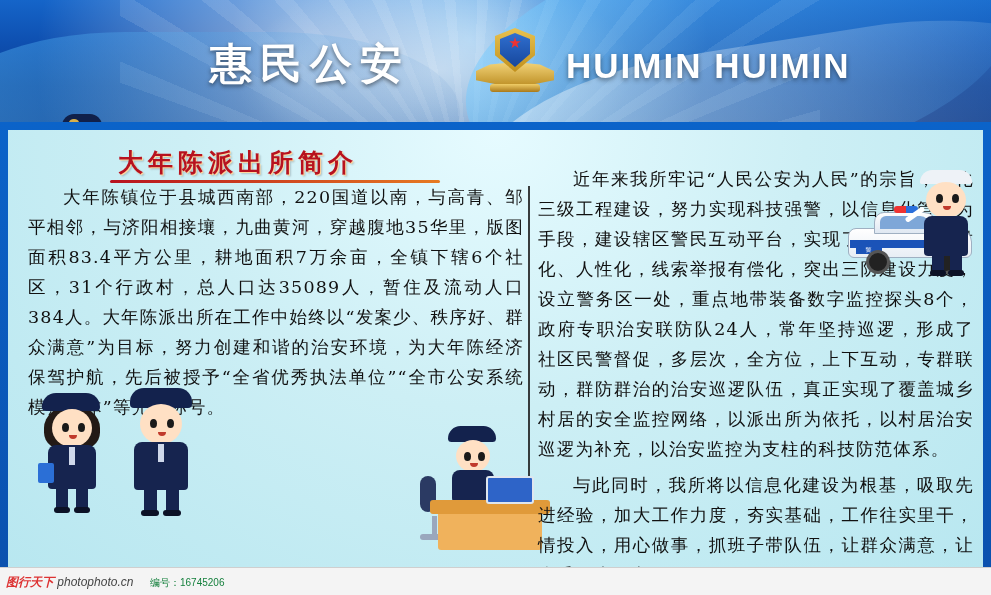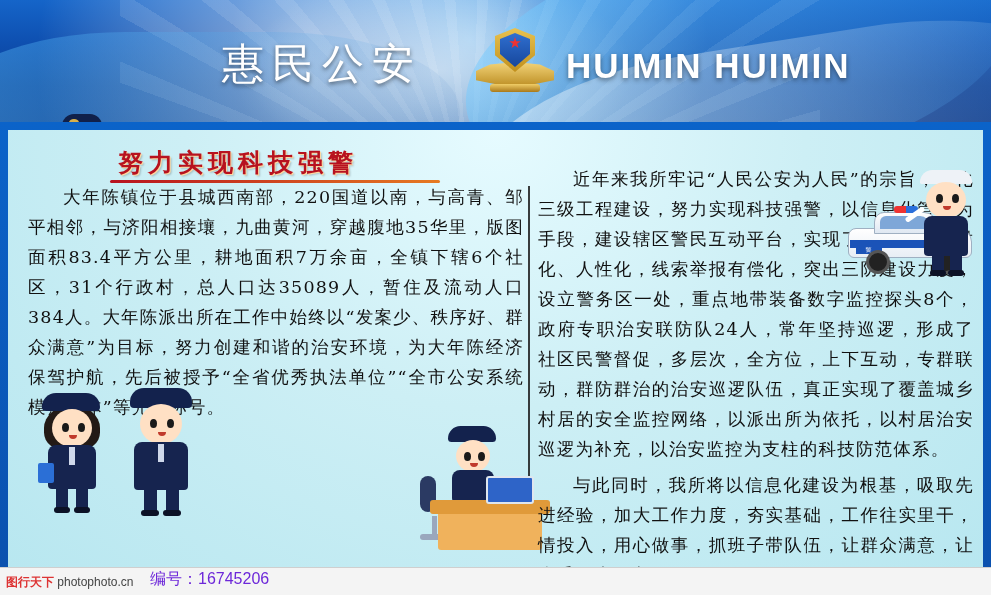--- a/index.html
+++ b/index.html
@@ -33,22 +33,22 @@
   .banner .swoosh3{position:absolute;left:-60px;bottom:-70px;width:520px;height:160px;border-radius:50%/70%;
     background:linear-gradient(80deg, rgba(90,190,250,.45), rgba(10,70,160,.05));}
 
   
   .officers{position:absolute;left:6px;top:6px;width:192px;height:108px;}
   .officer{position:absolute;bottom:0;}
   .o-cap{width:40px;height:16px;border-radius:18px 18px 6px 6px;background:#10204a;position:absolute;left:2px;top:4px;
     box-shadow:inset 0 -4px 0 rgba(255,255,255,.15);}
   .o-cap:after{content:"";position:absolute;left:7px;top:5px;width:10px;height:7px;border-radius:50%;background:#d8b04a;}
 
-  .title-cn{position:absolute;left:222px;top:36px;width:250px;height:56px;color:#fff;
-    font-family:"DejaVu Serif","Liberation Serif",serif;font-weight:normal;font-size:42px;letter-spacing:8px;
+  .title-cn{position:absolute;left:210px;top:36px;width:250px;height:56px;color:#fff;
+    font-family:"DejaVu Serif","Liberation Serif",serif;font-weight:bold;font-size:42px;letter-spacing:8px;
     text-shadow:0 2px 4px rgba(0,0,0,.5);line-height:56px;}
   .title-en{position:absolute;left:566px;top:46px;color:#fff;font-weight:bold;font-size:35px;letter-spacing:2px;
     text-shadow:0 2px 5px rgba(0,0,0,.45);font-family:"Liberation Sans",sans-serif;}
 
   
   .badge{position:absolute;left:476px;top:22px;width:78px;height:78px;}
   .badge .wings{position:absolute;left:0;top:40px;width:78px;height:26px;border-radius:4px;
     background:linear-gradient(180deg,#f3d479,#b98a1e);
     clip-path:polygon(0 35%,18% 10%,50% 0,82% 10%,100% 35%,100% 70%,50% 100%,0 70%);}
   .badge .shield{position:absolute;left:19px;top:6px;width:40px;height:44px;
@@ -63,23 +63,23 @@
     background:linear-gradient(180deg,#f0cd66,#a9791a);}
 
   
   .frame{position:absolute;left:0;top:122px;width:991px;height:473px;
     background:linear-gradient(180deg,#0b63c9,#0a50ad);}
   .inner{position:absolute;left:8px;top:130px;width:975px;height:438px;background:#cdf0f4;}
   .inner-bg{position:absolute;inset:0;background:
      radial-gradient(ellipse at 50% 0%, #e6fbff 0%, #cdeff5 45%, #b8e7f0 100%);}
 
   .footerbar{position:absolute;left:0;bottom:0;width:991px;height:27px;background:#f4f4f4;border-top:1px solid #cfcfcf;}
-  .footer-logo{position:absolute;left:6px;bottom:4px;font-size:12px;color:#444;}
+  .footer-logo{position:absolute;left:6px;bottom:4px;font-size:12px;color:#444;font-style:italic;}
   .footer-logo .cn{color:#d33;font-weight:bold;}
-  .footer-num{position:absolute;left:150px;bottom:5px;font-size:16px;color:#6d28d9;}
+  .footer-num{position:absolute;left:150px;bottom:5px;font-size:10px;color:#15803d;}
 
   
   .heading{position:absolute;left:118px;top:146px;font-size:25px;font-weight:bold;color:#b7121f;
     font-family:"DejaVu Serif","Liberation Serif",serif;letter-spacing:5px;
     text-shadow:1px 1px 0 #ffd9a0, 2px 2px 2px rgba(0,0,0,.2);}
   .heading-underline{position:absolute;left:110px;top:180px;width:330px;height:3px;
     background:linear-gradient(90deg,#b7121f,#e67a22);border-radius:2px;}
 
   .col-left{position:absolute;left:28px;top:182px;width:496px;height:380px;}
   .col-right{position:absolute;left:538px;top:164px;width:436px;height:398px;}
@@ -172,21 +172,21 @@
     </div>
 
     <div class="title-en">HUIMIN HUIMIN</div>
   </div>
 
   <div class="frame"></div>
   <div class="inner">
     <div class="inner-bg"></div>
   </div>
 
-  <div class="heading">努力实现科技强警</div>
+  <div class="heading">大年陈派出所简介</div>
   <div class="heading-underline"></div>
 
   <div class="divider"></div>
 
   <div class="col-left lt">
     <div class="shape-left" style="float:none;height:0;"></div>
     <p class="body-text indent">大年陈镇位于县城西南部，220国道以南，与高青、邹平相邻，与济阳相接壤，九曲黄河，穿越腹地35华里，版图面积83.4平方公里，耕地面积7万余亩，全镇下辖6个社区，31个行政村，总人口达35089人，暂住及流动人口384人。大年陈派出所在工作中始终以“发案少、秩序好、群众满意”为目标，努力创建和谐的治安环境，为大年陈经济保驾护航，先后被授予“全省优秀执法单位”“全市公安系统模范集体”等光荣称号。</p>
   </div>
 
   <div class="mascot" style="left:30px;top:385px;width:86px;height:130px;">

